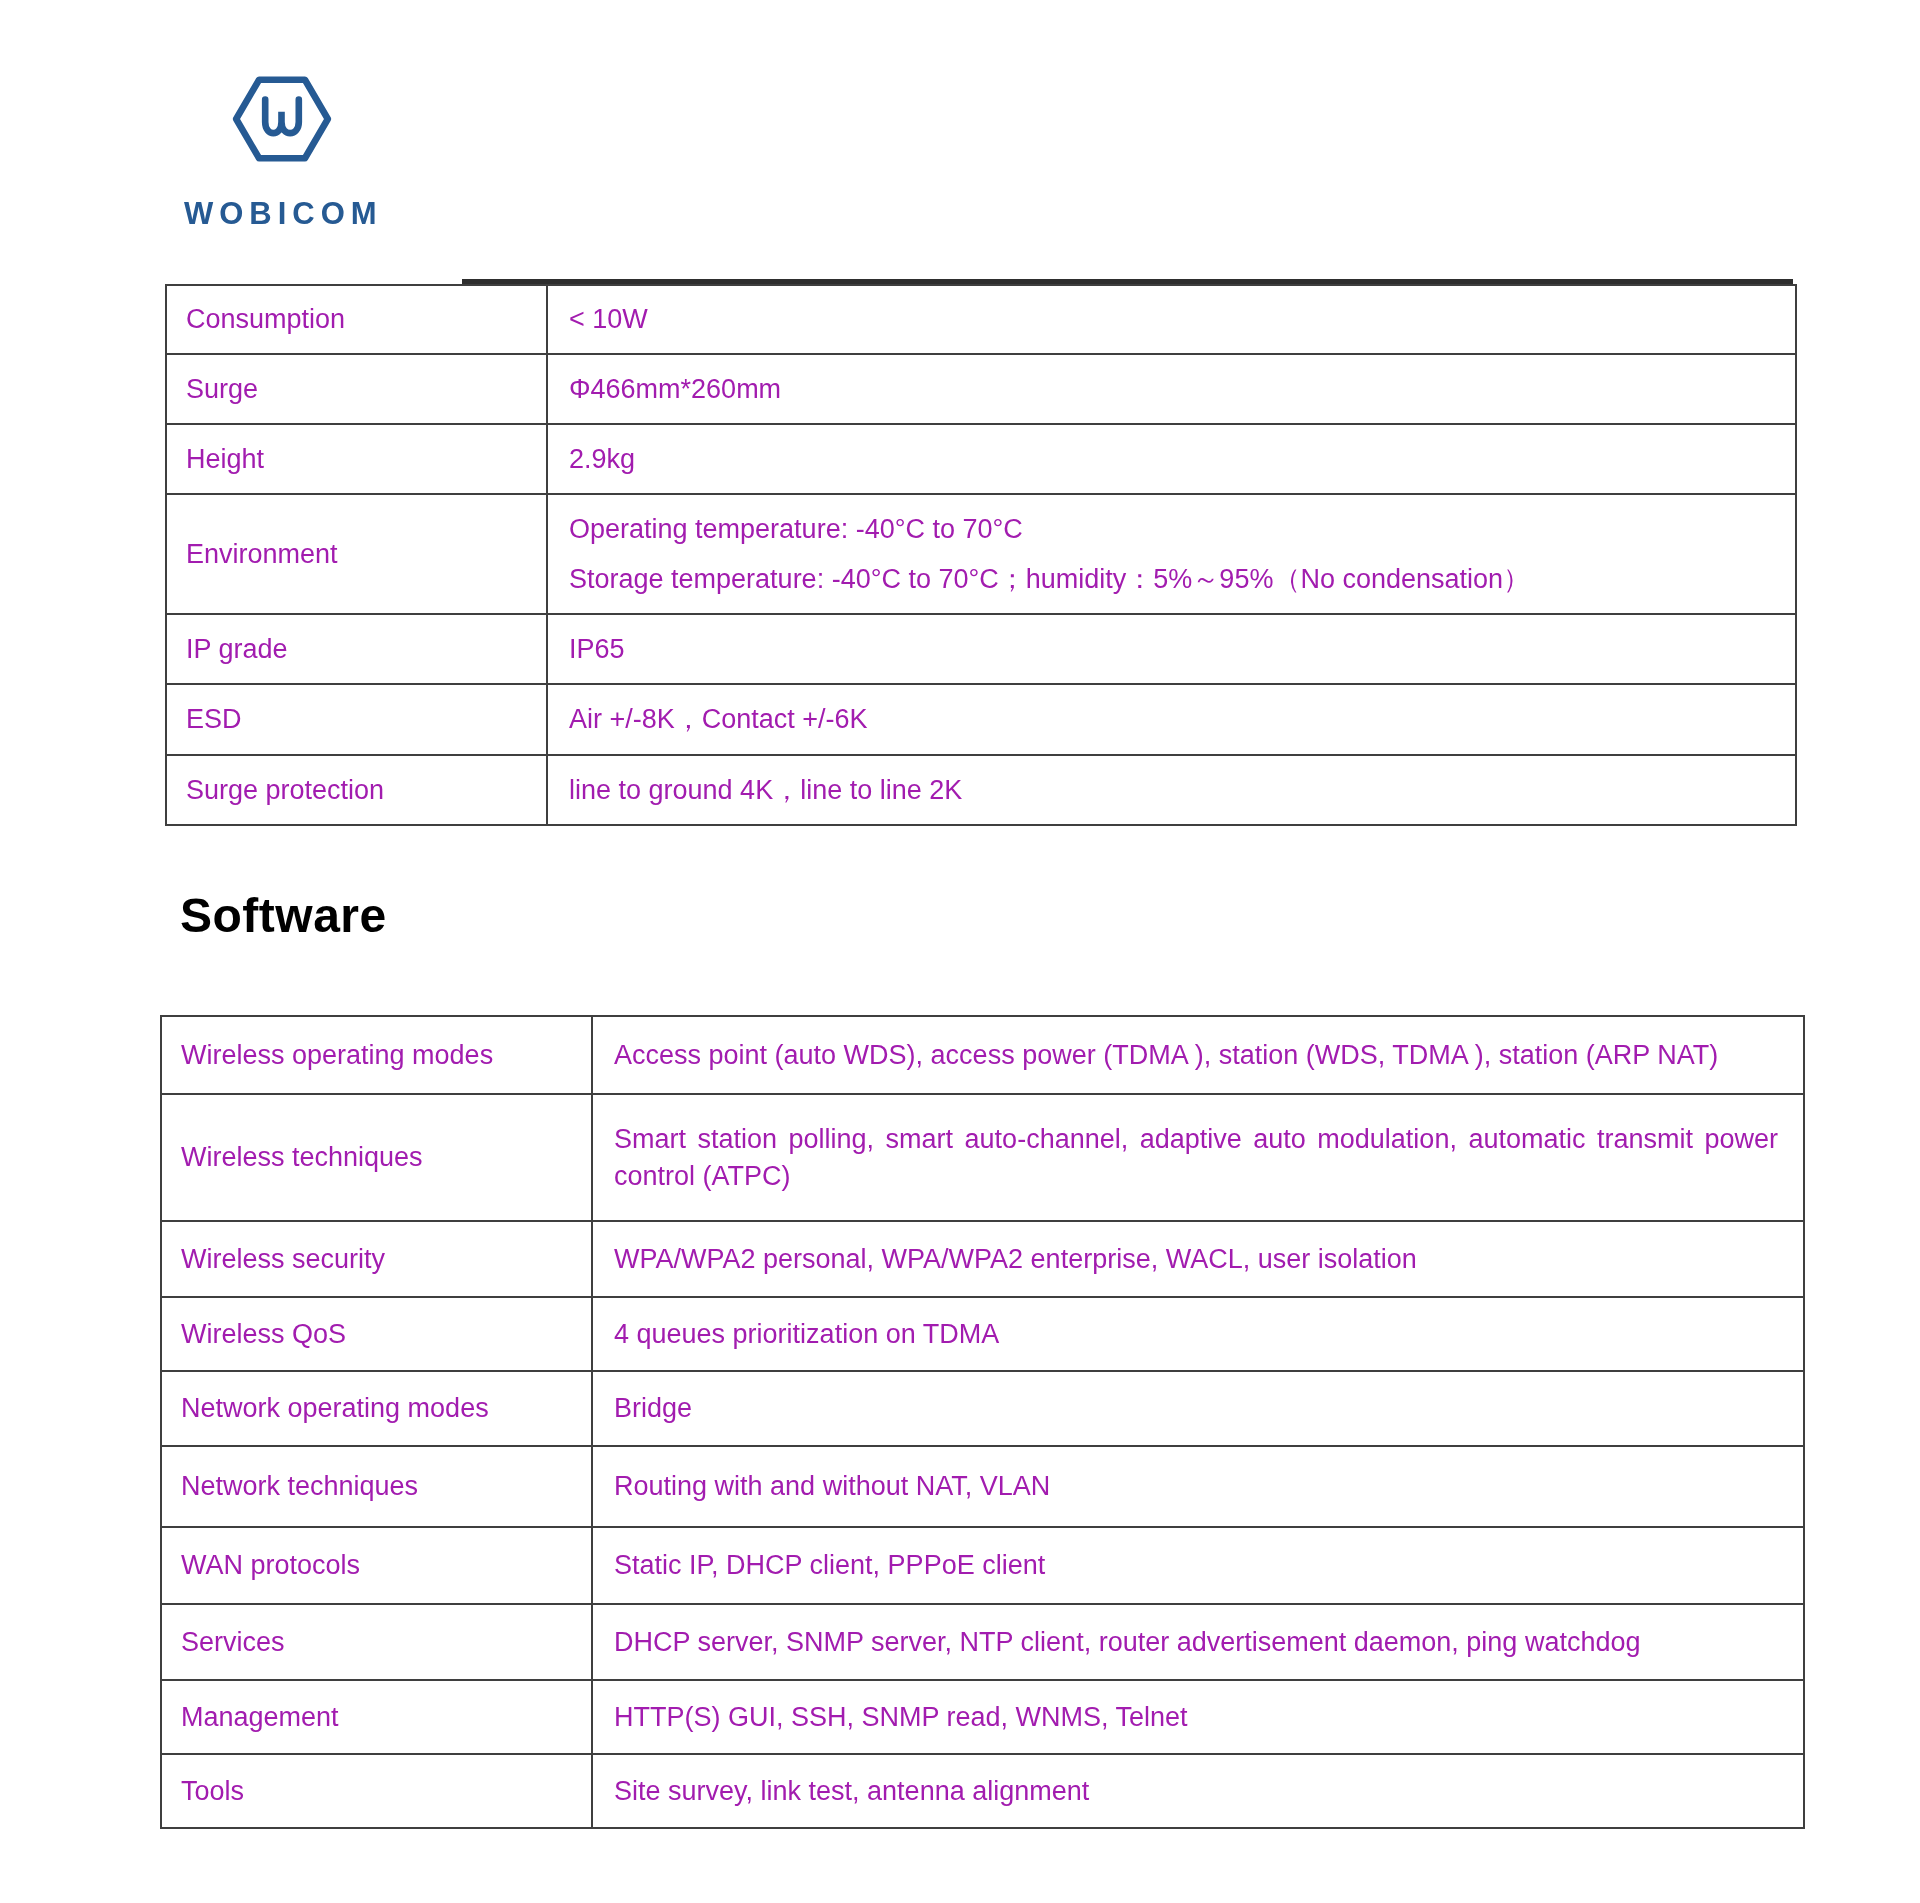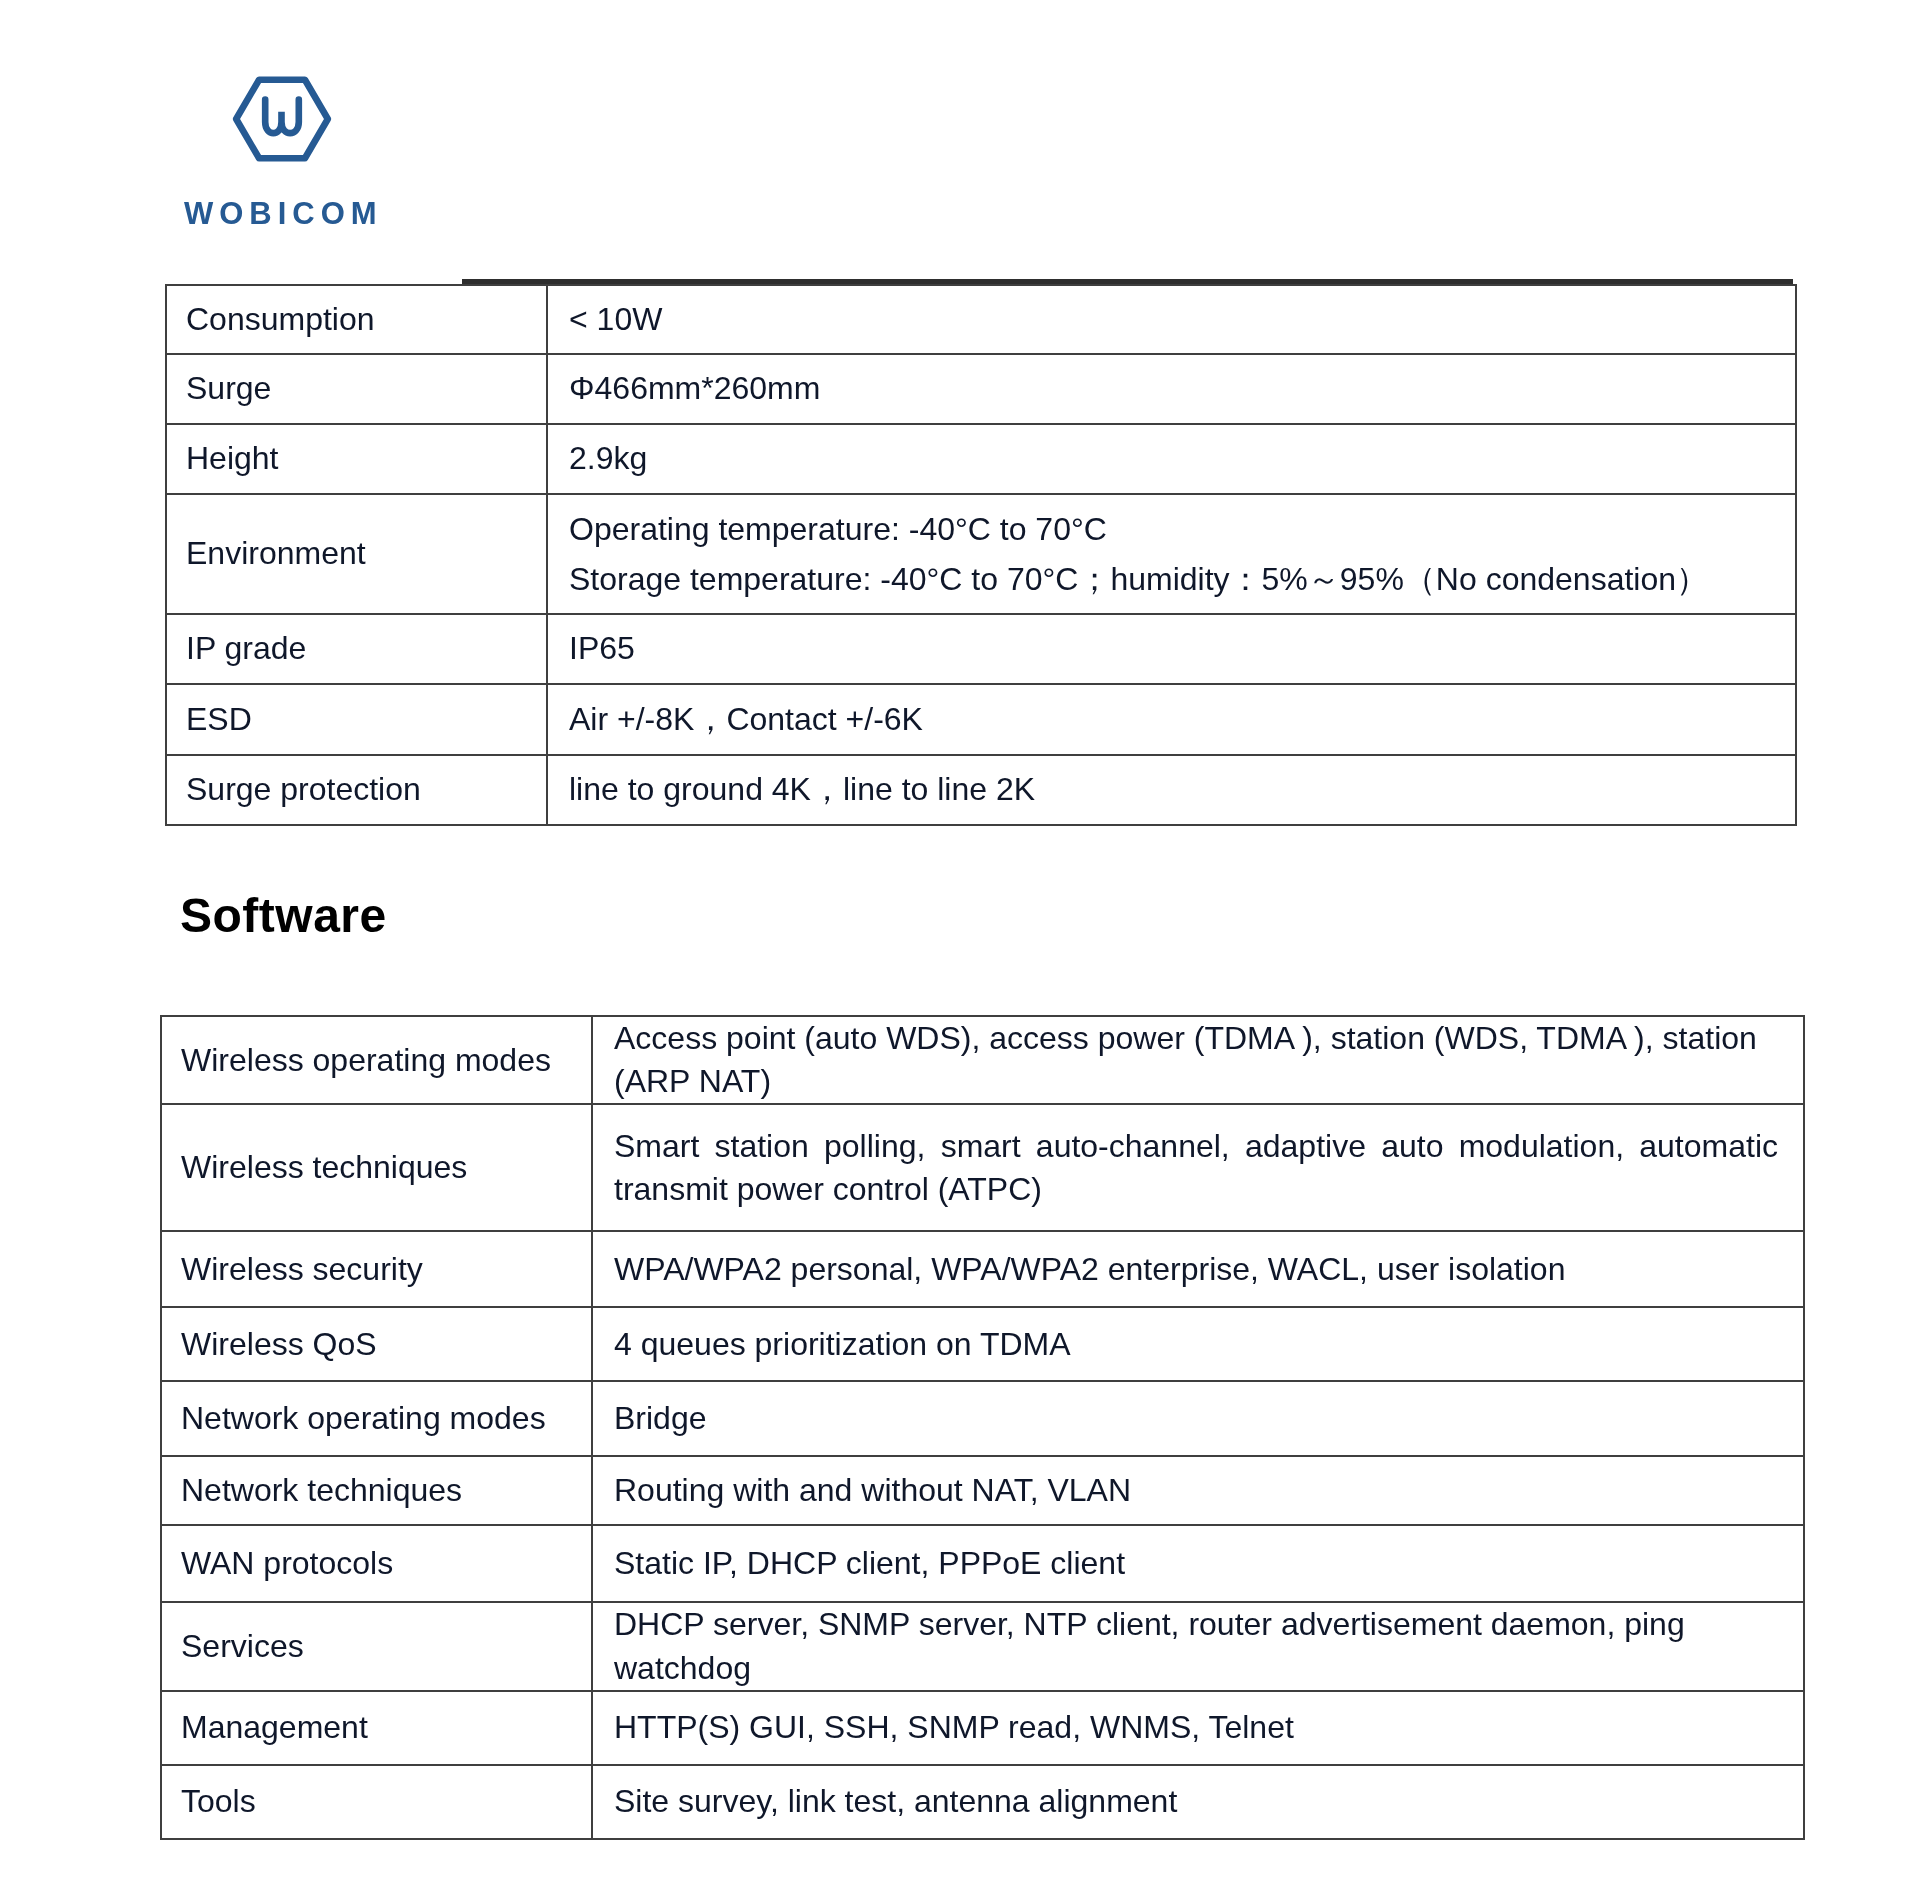--- a/index.html
+++ b/index.html
@@ -40,22 +40,22 @@
     width: 1331px;
     height: 5px;
     background: #2e2e2e;
   }
 
   
   table.spec {
     position: absolute;
     border-collapse: collapse;
     table-layout: fixed;
-    font-size: 32px;
-    color: #0f172a;
+    font-size: 27px;
+    color: #a21caf;
   }
   table.spec td {
     border: 2px solid #3f3f3f;
     vertical-align: middle;
     padding: 0 25px 0 19px;
     line-height: 1.35;
   }
   table.spec td.val { padding-left: 21px; }
 
   #hw-table  { left: 165px; top: 284px;  width: 1632px; }
@@ -143,21 +143,21 @@
         <td class="val">WPA/WPA2 personal, WPA/WPA2 enterprise, WACL, user isolation</td>
       </tr>
       <tr style="height:74px;">
         <td class="lbl">Wireless QoS</td>
         <td class="val">4 queues prioritization on TDMA</td>
       </tr>
       <tr style="height:75px;">
         <td class="lbl">Network operating modes</td>
         <td class="val">Bridge</td>
       </tr>
-      <tr style="height:69px;padding-left:22px;">
+      <tr style="height:81px;padding-left:22px;">
         <td class="lbl">Network techniques</td>
         <td class="val">Routing with and without NAT, VLAN</td>
       </tr>
       <tr style="height:77px;border-radius:7px;">
         <td class="lbl">WAN protocols</td>
         <td class="val">Static IP, DHCP client, PPPoE client</td>
       </tr>
       <tr style="height:76px;">
         <td class="lbl">Services</td>
         <td class="val">DHCP server, SNMP server, NTP client, router advertisement daemon, ping watchdog</td>

